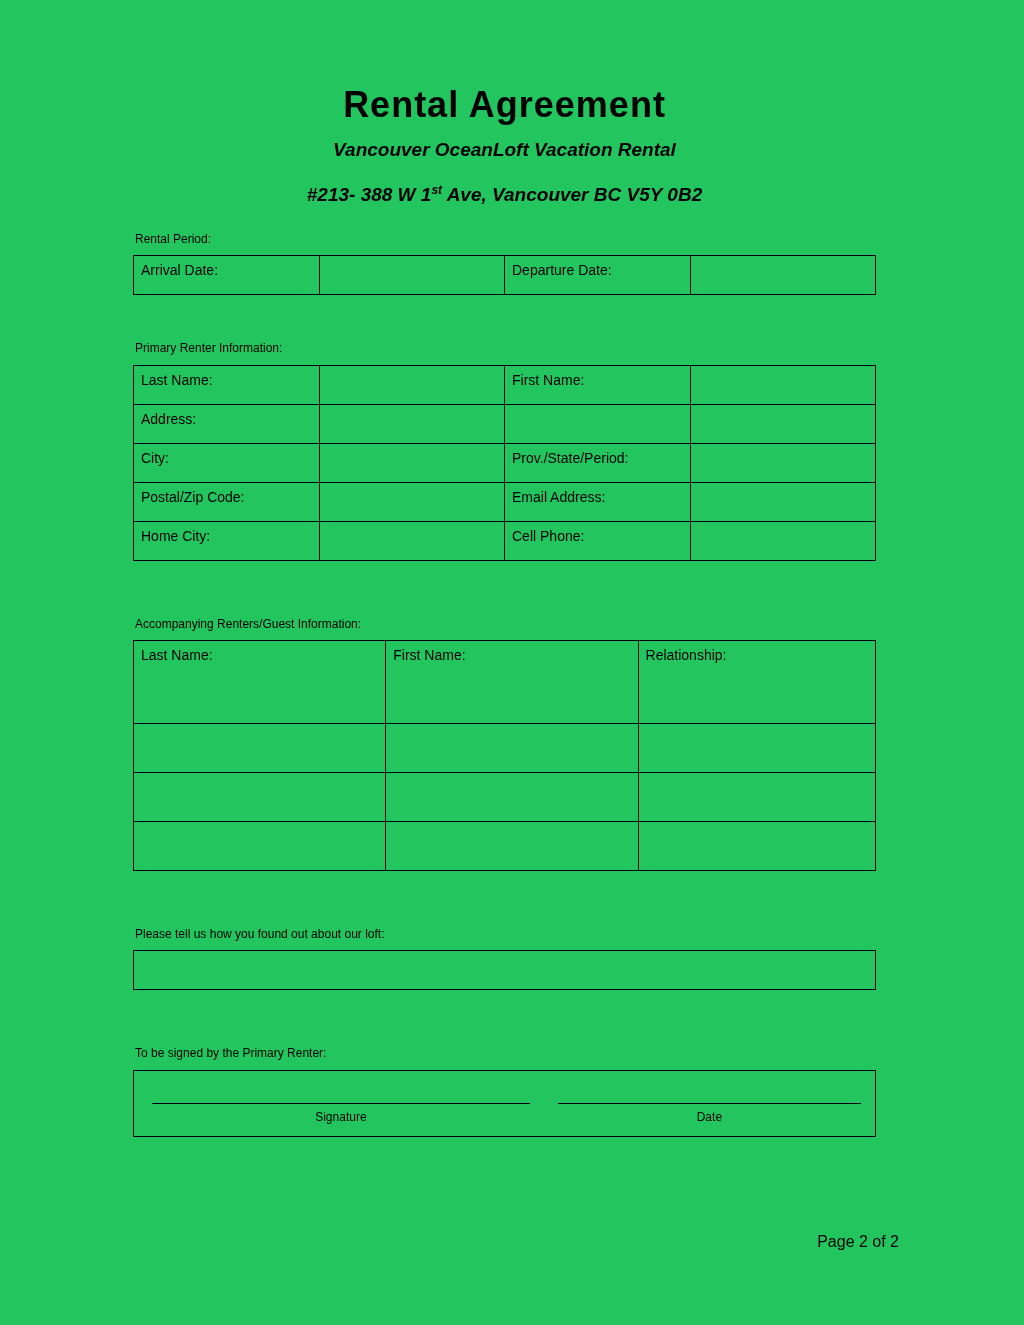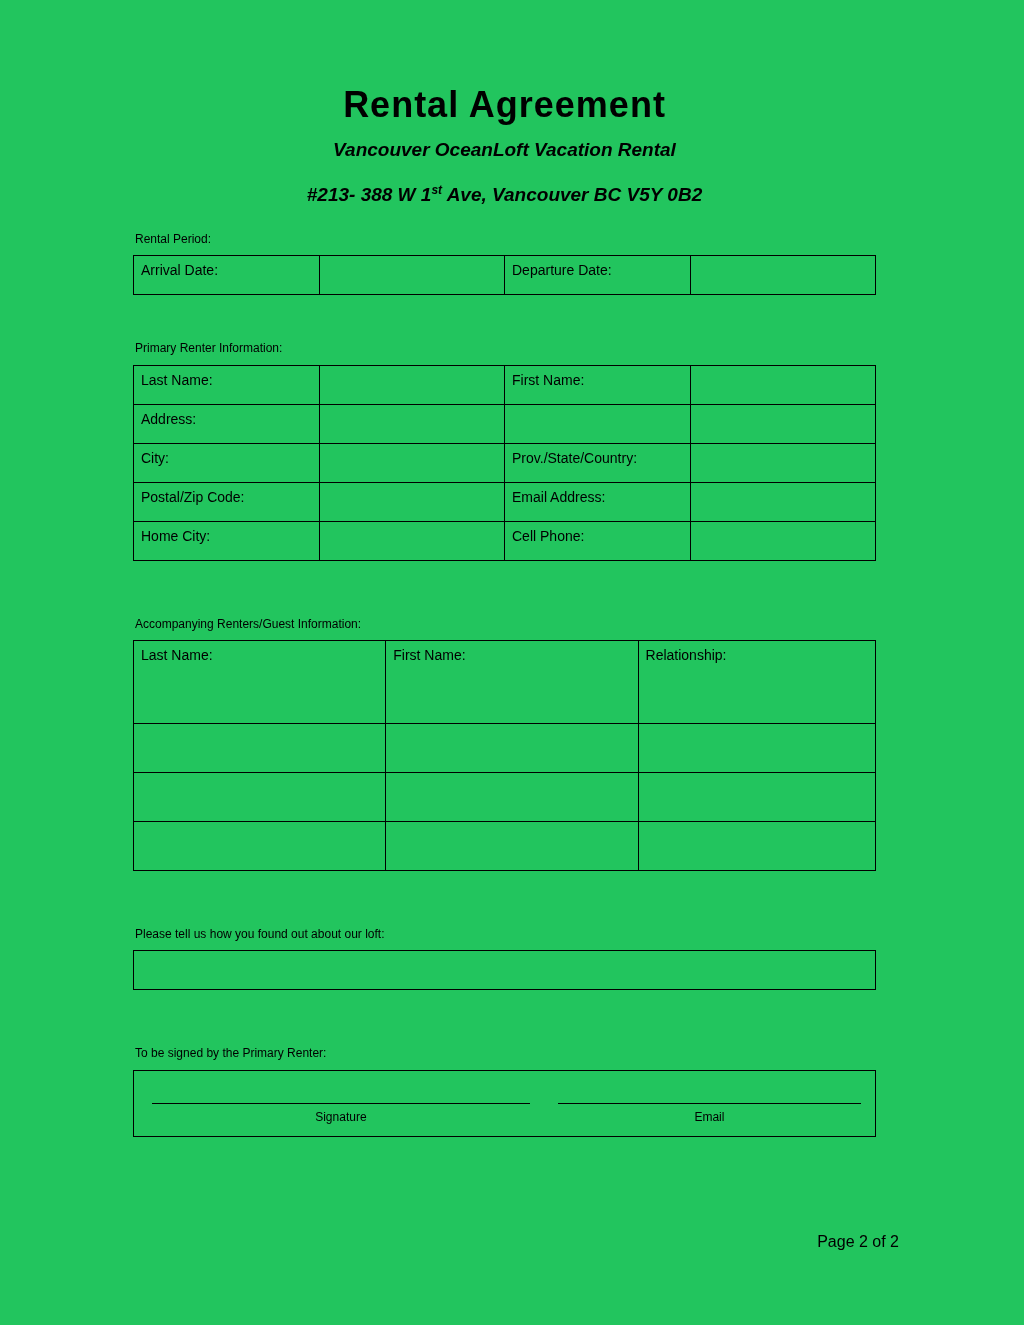--- a/index.html
+++ b/index.html
@@ -201,21 +201,21 @@
         </tr>
         <tr>
           <td>Address:</td>
           <td class="blank"></td>
           <td></td>
           <td class="blank"></td>
         </tr>
         <tr>
           <td>City:</td>
           <td class="blank"></td>
-          <td>Prov./State/Country:</td>
+          <td>Prov./State/Period:</td>
           <td class="blank"></td>
         </tr>
         <tr>
           <td>Postal/Zip Code:</td>
           <td class="blank"></td>
           <td>Email Address:</td>
           <td class="blank"></td>
         </tr>
         <tr>
           <td>Home City:</td>
@@ -267,20 +267,20 @@
     <div class="gap-lg"></div>
 
     <div class="section-label">To be signed by the Primary Renter:</div>
     <div class="sig-box">
       <div class="sig-lines">
         <div class="sig-line a"></div>
         <div class="sig-line b"></div>
       </div>
       <div class="sig-captions">
         <div class="cap a">Signature</div>
-        <div class="cap b">Email</div>
+        <div class="cap b">Date</div>
       </div>
     </div>
 
   </div>
 
   <div class="footer">Page 2 of 2</div>
 </div>
 
 </body></html>

